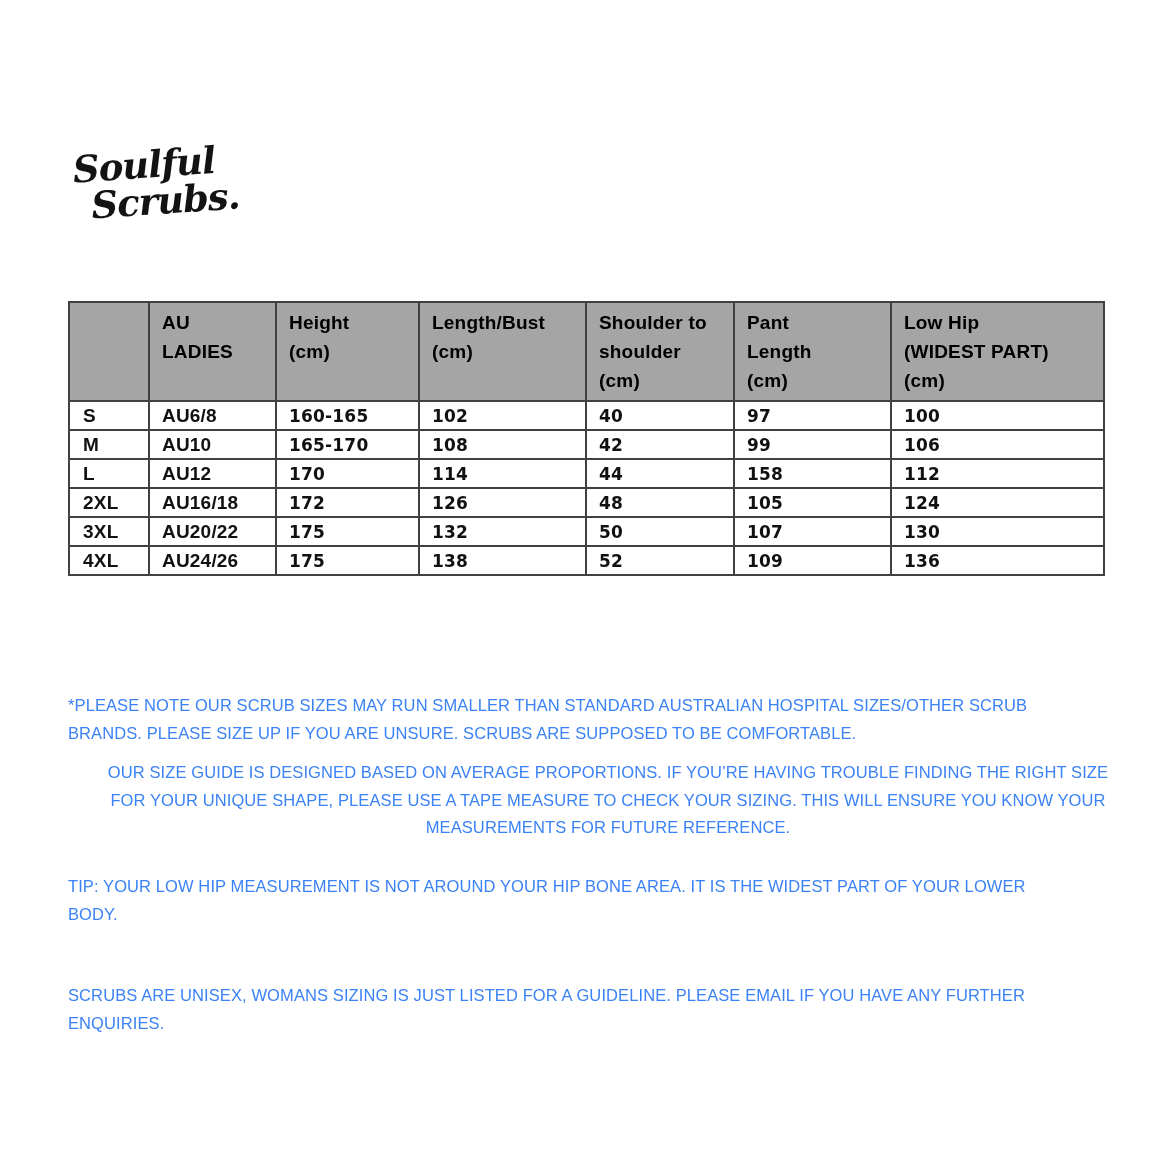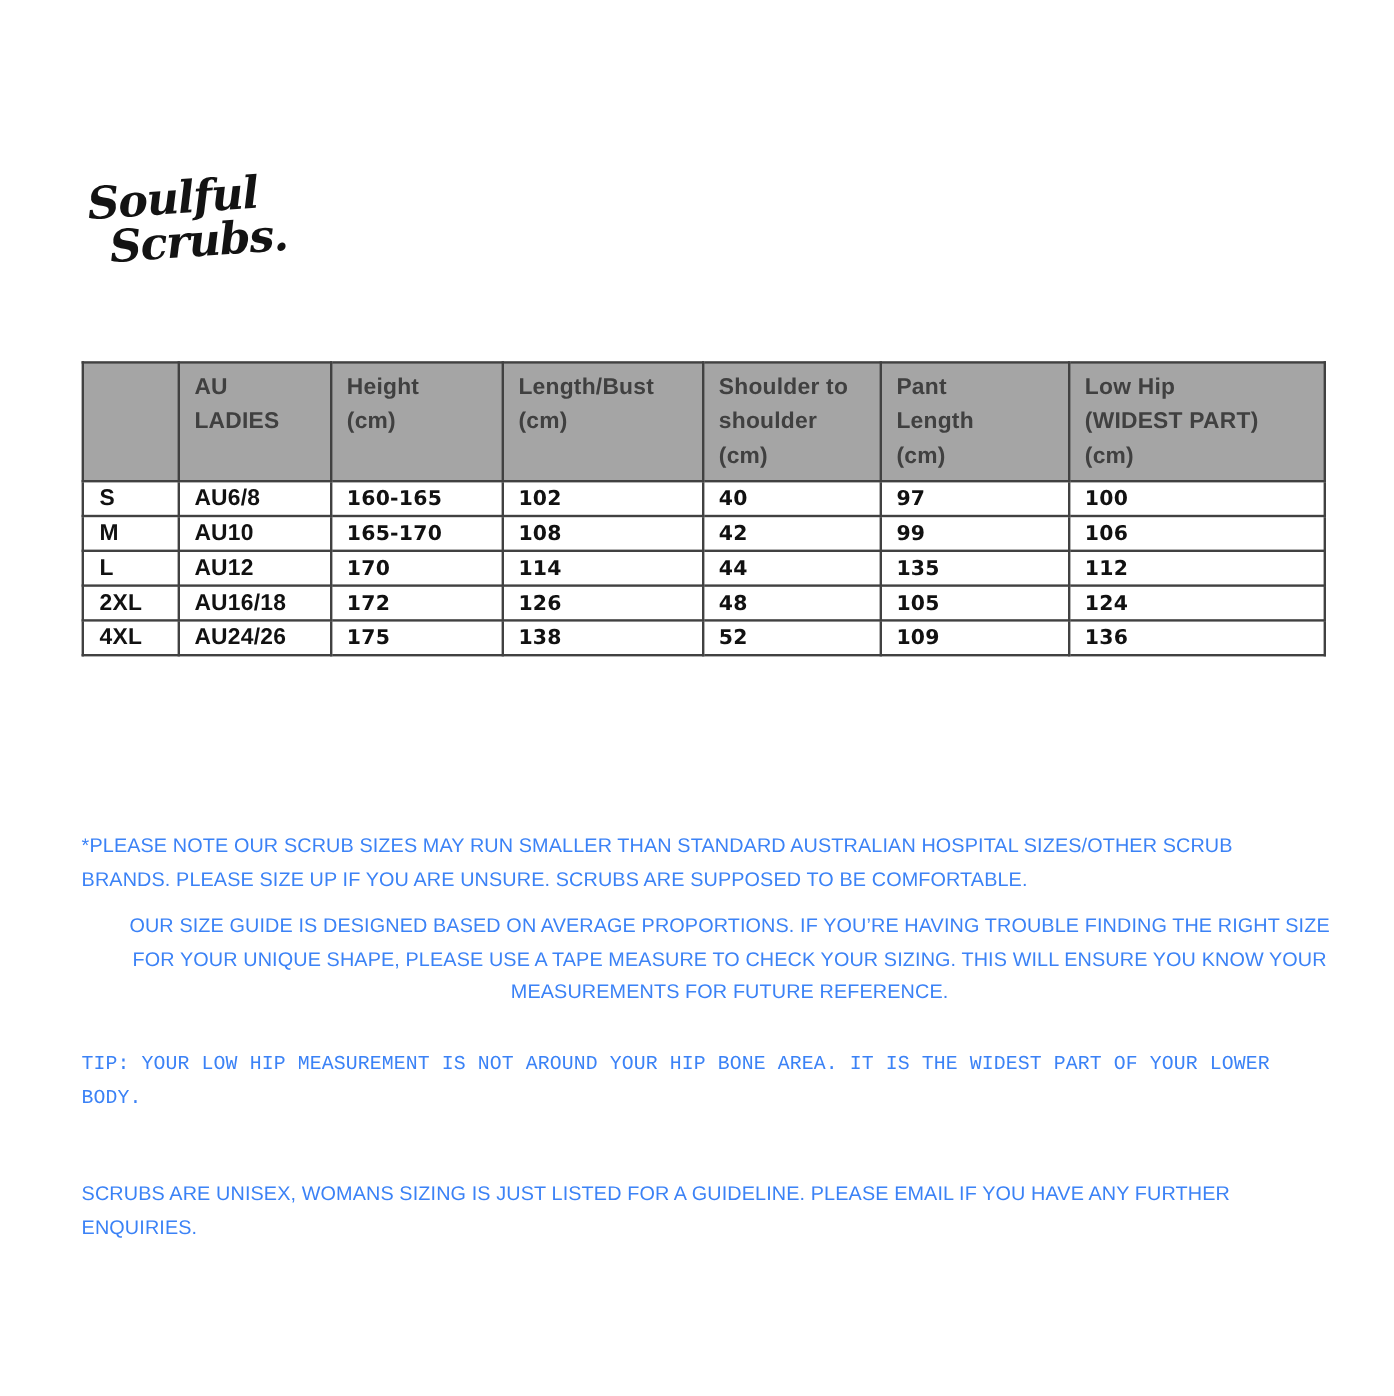--- a/index.html
+++ b/index.html
@@ -37,21 +37,21 @@
     border-collapse: collapse;
     table-layout: fixed;
     width: 1035px;
     font-family: "DejaVu Sans", "Liberation Sans", sans-serif;
   }
   table.size-table th, table.size-table td {
     border: 2px solid #414141;
   }
   table.size-table thead th {
     background: #a5a5a5;
-    color: #404040;
+    color: #000000;
     font-family: "Liberation Sans", sans-serif;
     font-weight: 600;
     font-size: 19px;
     line-height: 29px;
     text-align: left;
     vertical-align: top;
     padding: 5px 6px 5px 12px;
     height: 90px;
     white-space: pre-line;
     letter-spacing: 0.2px;
@@ -85,21 +85,21 @@
     width: 1080px;
     font-family: "Liberation Sans", sans-serif;
     font-size: 16.5px;
     line-height: 27.5px;
     color: #3b82f6;
     white-space: pre-line;
     letter-spacing: 0.1px;
   }
   #note-1 { top: 692px; }
   #note-2 { top: 759px; text-align: center; }
-  #note-3 { top: 873px; font-family: Liberation Mono, monospace; }
+  #note-3 { top: 873px; }
   #note-4 { top: 950px; margin-top: 32px; }
 </style>
 </head>
 <body>
 
 <div class="logo">
   <div class="line1">Soulful</div>
   <div class="line2">Scrubs.</div>
 </div>
 
@@ -152,31 +152,40 @@
         <td>42</td>
         <td>99</td>
         <td>106</td>
       </tr>
       <tr>
         <td class="size-label">L</td>
         <td class="au-col">AU12</td>
         <td>170</td>
         <td>114</td>
         <td>44</td>
-        <td>135</td>
+        <td>158</td>
         <td>112</td>
       </tr>
       <tr>
         <td class="size-label">2XL</td>
         <td class="au-col">AU16/18</td>
         <td>172</td>
         <td>126</td>
         <td>48</td>
         <td>105</td>
         <td>124</td>
+      </tr>
+      <tr>
+        <td class="size-label">3XL</td>
+        <td class="au-col">AU20/22</td>
+        <td>175</td>
+        <td>132</td>
+        <td>50</td>
+        <td>107</td>
+        <td>130</td>
       </tr>
       <tr>
         <td class="size-label">4XL</td>
         <td class="au-col">AU24/26</td>
         <td>175</td>
         <td>138</td>
         <td>52</td>
         <td>109</td>
         <td>136</td>
       </tr>

